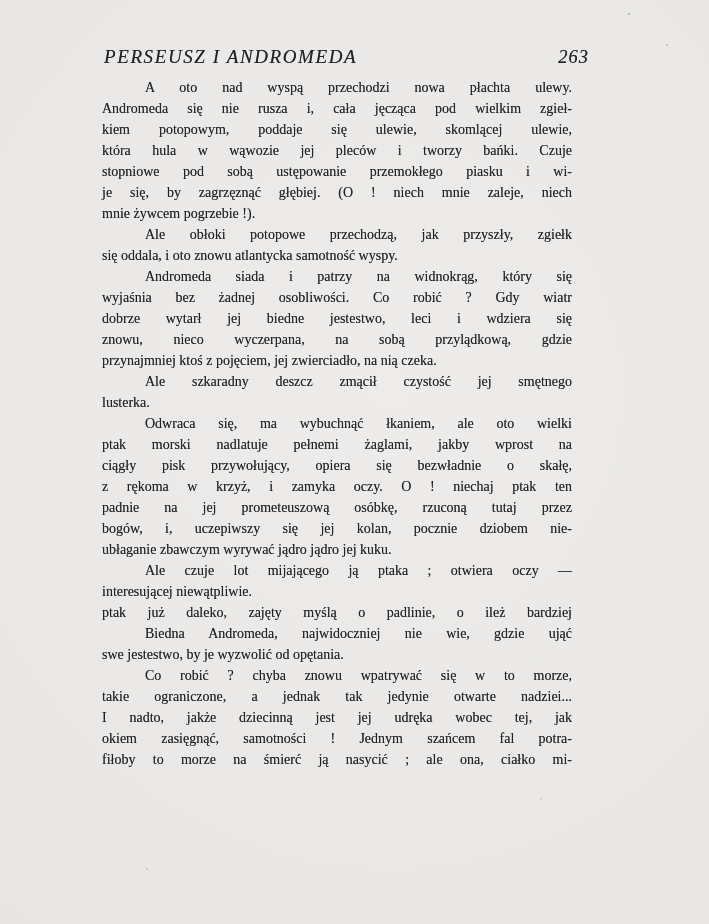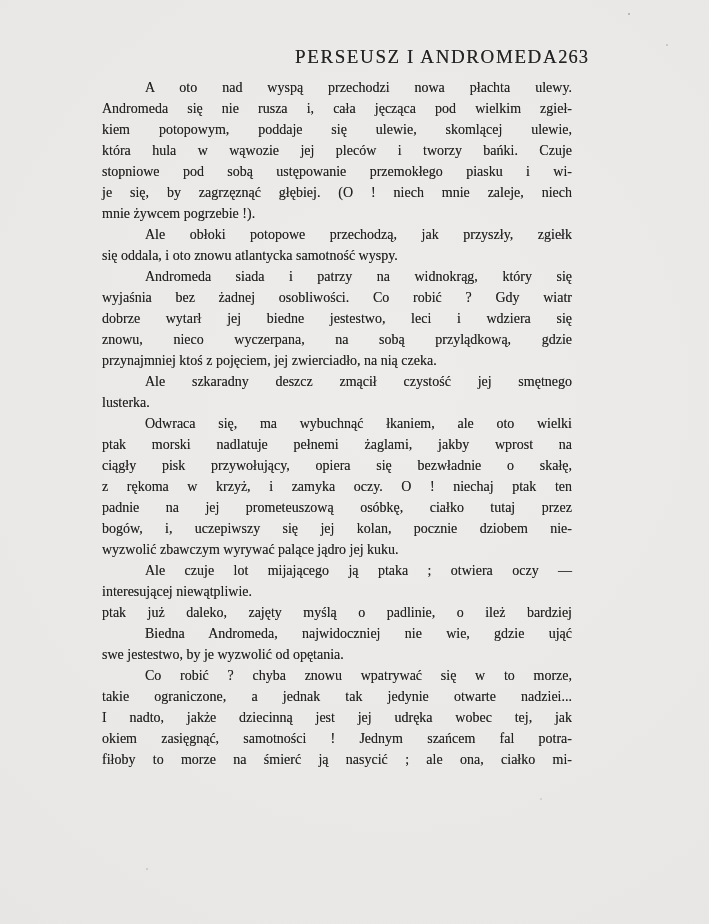--- a/index.html
+++ b/index.html
@@ -20,22 +20,23 @@
         var(--paper-dark, #e0dfdd) 100%);
     color: var(--ink, #232323);
     font-family: "Liberation Serif", "DejaVu Serif", serif;
   }
   .running-head {
     position: absolute;
     left: 104px;
     top: 45px;
     right: 120px;
     display: flex;
-    justify-content: flex-end;
+    justify-content: space-between;
     align-items: baseline;
+    font-style: italic;
     font-size: 19px;
     line-height: 23px;
     letter-spacing: 1.6px;
     white-space: nowrap;
     text-shadow: 0 0 0.5px rgba(20,20,20,0.55);
   }
   .folio {
     font-size: 18.5px;
     letter-spacing: 1px;
   }
@@ -108,23 +109,23 @@
       </div>
       <div class="paragraph">
         <div class="line first">Ale szkaradny deszcz zmącił czystość jej smętnego</div>
         <div class="line lastline">lusterka.</div>
       </div>
       <div class="paragraph">
         <div class="line first">Odwraca się, ma wybuchnąć łkaniem, ale oto wielki</div>
         <div class="line">ptak morski nadlatuje pełnemi żaglami, jakby wprost na</div>
         <div class="line">ciągły pisk przywołujący, opiera się bezwładnie o skałę,</div>
         <div class="line">z rękoma w krzyż, i zamyka oczy. O ! niechaj ptak ten</div>
-        <div class="line">padnie na jej prometeuszową osóbkę, ciałko tutaj przez</div>
+        <div class="line">padnie na jej prometeuszową osóbkę, rzuconą tutaj przez</div>
         <div class="line">bogów, i, uczepiwszy się jej kolan, pocznie dziobem nie-</div>
-        <div class="line lastline">wyzwolić zbawczym wyrywać palące jądro jej kuku.</div>
+        <div class="line lastline">ubłaganie zbawczym wyrywać jądro jądro jej kuku.</div>
       </div>
       <div class="paragraph">
         <div class="line first">Ale czuje lot mijającego ją ptaka ; otwiera oczy —</div>
         <div class="line lastline">interesującej niewątpliwie.</div>
         <div class="line">ptak już daleko, zajęty myślą o padlinie, o ileż bardziej</div>
       </div>
       <div class="paragraph">
         <div class="line first">Biedna Andromeda, najwidoczniej nie wie, gdzie ująć</div>
         <div class="line lastline">swe jestestwo, by je wyzwolić od opętania.</div>
       </div>

